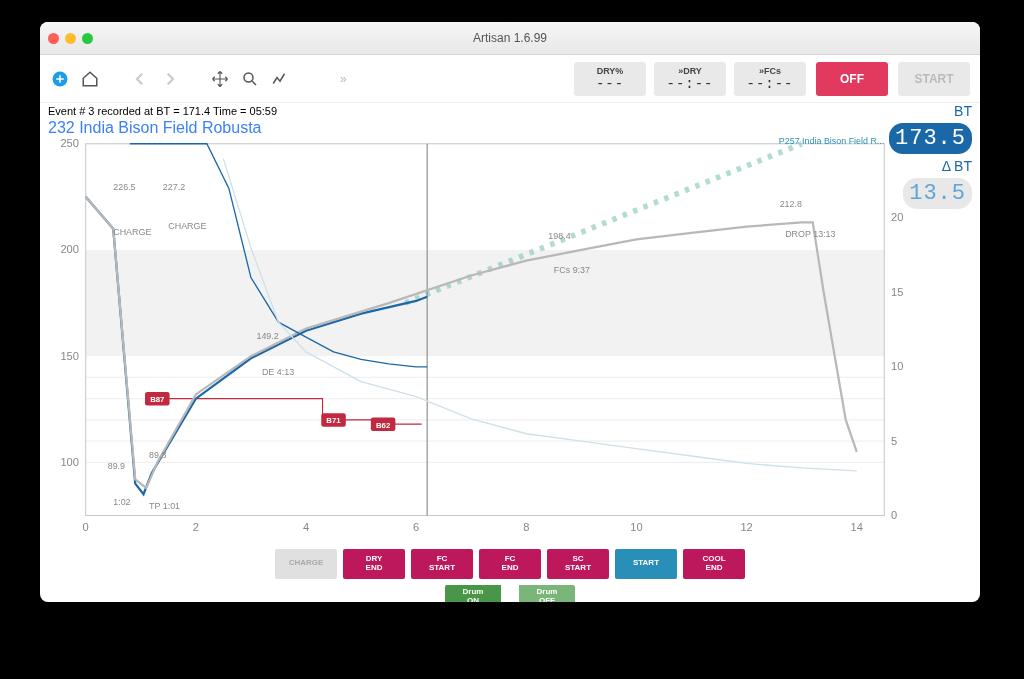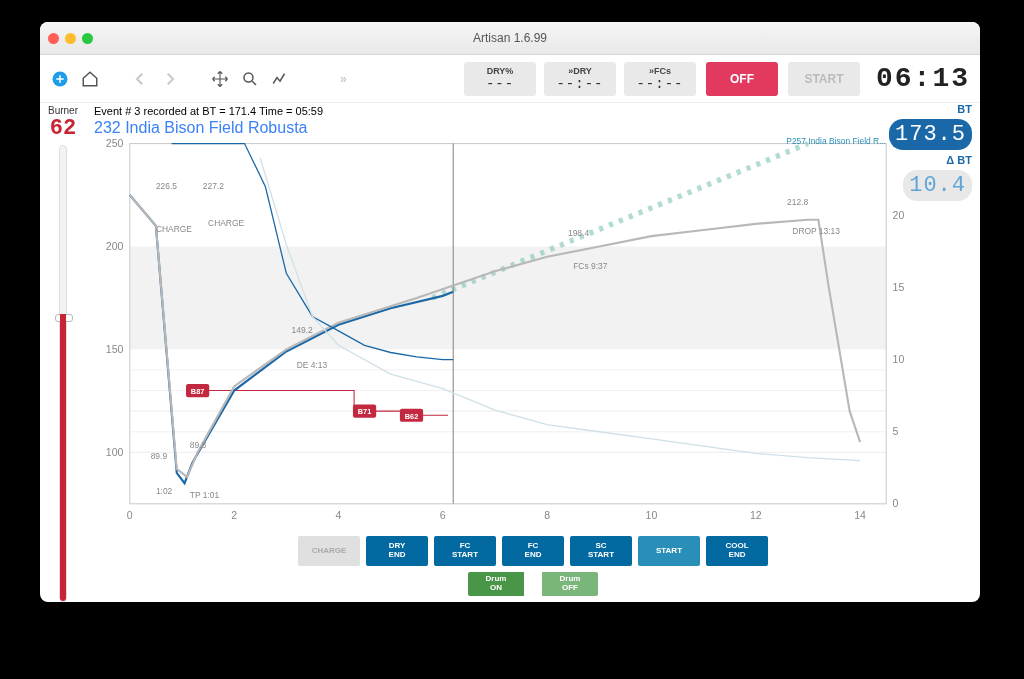--- a/index.html
+++ b/index.html
@@ -29,29 +29,29 @@
 .burner-col{width:46px;display:flex;flex-direction:column;align-items:center;padding-top:2px;}
 .burner-lbl{font-size:10px;color:#333;}
 .burner-val{font-family:"Courier New",monospace;font-size:22px;color:#c72436;font-weight:700;}
 .burner-track{flex:1;width:8px;background:linear-gradient(#f3f3f3,#f3f3f3);border:1px solid #ddd;border-radius:4px;margin-top:4px;position:relative;}
 .burner-track::after{content:"";position:absolute;left:0;right:0;bottom:0;height:63%;background:#c72436;border-radius:0 0 3px 3px;}
 .burner-knob{position:absolute;left:-5px;width:18px;height:8px;background:#fff;border:1px solid #bbb;border-radius:3px;top:37%;}
 .main{flex:1;display:flex;flex-direction:column;position:relative;}
 .status-line{font-size:11px;padding:2px 8px;color:#000;}
 .chart-title{font-size:16px;color:#3b82f6;padding:0 8px;font-weight:400;}
 .right-lcds{position:absolute;right:8px;top:0;display:flex;flex-direction:column;align-items:flex-end;gap:4px;z-index:5;}
-.lcd-lbl{font-size:11px;color:#1a68a8;font-weight:700;text-align:right;}
+.lcd-lbl{font-size:14px;color:#1a68a8;font-weight:400;text-align:right;}
 .lcd-box{background:#1a68a8;color:#fff;font-family:"Courier New",monospace;font-size:22px;padding:3px 6px;border-radius:14px;letter-spacing:1px;}
 .lcd-box.delta{background:#e8e8e8;color:#5fa5d8;}
 .chart{flex:1;position:relative;margin:0 60px 0 10px;}
 .chart svg{width:100%;height:100%;}
 .btn-row{display:flex;justify-content:center;gap:6px;padding:6px 0;}
 .phase-btn{width:62px;height:30px;font-size:8px;font-weight:700;color:#fff;border:none;border-radius:2px;display:flex;flex-direction:column;align-items:center;justify-content:center;line-height:1.1;cursor:pointer;}
 .phase-btn.disabled{background:#e0e0e0;color:#aaa;}
-.phase-btn.blue{background:#0369a1;}
+.phase-btn.blue{background:#be185d;}
 .phase-btn.drop{background:#2a8fb8;}
 .drum-row{display:flex;justify-content:center;gap:18px;padding-bottom:6px;}
 .drum-btn{width:56px;height:24px;font-size:8px;font-weight:700;color:#fff;border:none;display:flex;flex-direction:column;align-items:center;justify-content:center;line-height:1.1;cursor:pointer;}
 .drum-on{background:#4a9648;border-radius:2px 0 0 2px;}
 .drum-off{background:#7ab67a;border-radius:0 2px 2px 0;}
 .event-badge{fill:#c2283f;}
 .event-text{fill:#fff;font-size:7px;font-weight:700;}
 .axis-text{fill:#888;font-size:10px;}
 .anno{fill:#888;font-size:8px;}
 .subtitle{font-size:8px;fill:#2a8fb8;}
@@ -120,38 +120,30 @@
           <div class="lbl">»DRY</div>
           <div class="val">--:--</div>
         </div>
         <div class="readout">
           <div class="lbl">»FCs</div>
           <div class="val">--:--</div>
         </div>
       </div>
     <div class="off-btn">OFF</div>
     <div class="start-btn">START</div>
-    <div class="lcd-timer">06:13</div>
   </div>
 
   <div class="body">
-    <div class="burner-col">
-      <div class="burner-lbl">Burner</div>
-      <div class="burner-val">62</div>
-      <div class="burner-track">
-        <div class="burner-knob"></div>
-      </div>
-    </div>
 
     <div class="main">
       <div class="right-lcds">
         <div class="lcd-lbl">BT</div>
         <div class="lcd-box">173.5</div>
         <div class="lcd-lbl">Δ BT</div>
-        <div class="lcd-box delta">10.4</div>
+        <div class="lcd-box delta">13.5</div>
       </div>
       <div class="status-line">Event # 3 recorded at BT = 171.4  Time = 05:59</div>
       <div class="chart-title">232 India Bison Field Robusta</div>
       <div class="chart">
         <svg id="chart-svg" viewBox="0 0 780 360" preserveAspectRatio="none">
             <rect x="32" y="100.28571428571428" width="716" height="94.2857142857143" fill="#f2f2f2"></rect>
             <line x1="32" x2="748" y1="288.8571428571429" y2="288.8571428571429" stroke="#f0f0f0"></line>
             <line x1="32" x2="748" y1="270" y2="270" stroke="#f0f0f0"></line>
             <line x1="32" x2="748" y1="251.14285714285717" y2="251.14285714285717" stroke="#f0f0f0"></line>
             <line x1="32" x2="748" y1="232.28571428571428" y2="232.28571428571428" stroke="#f0f0f0"></line>

